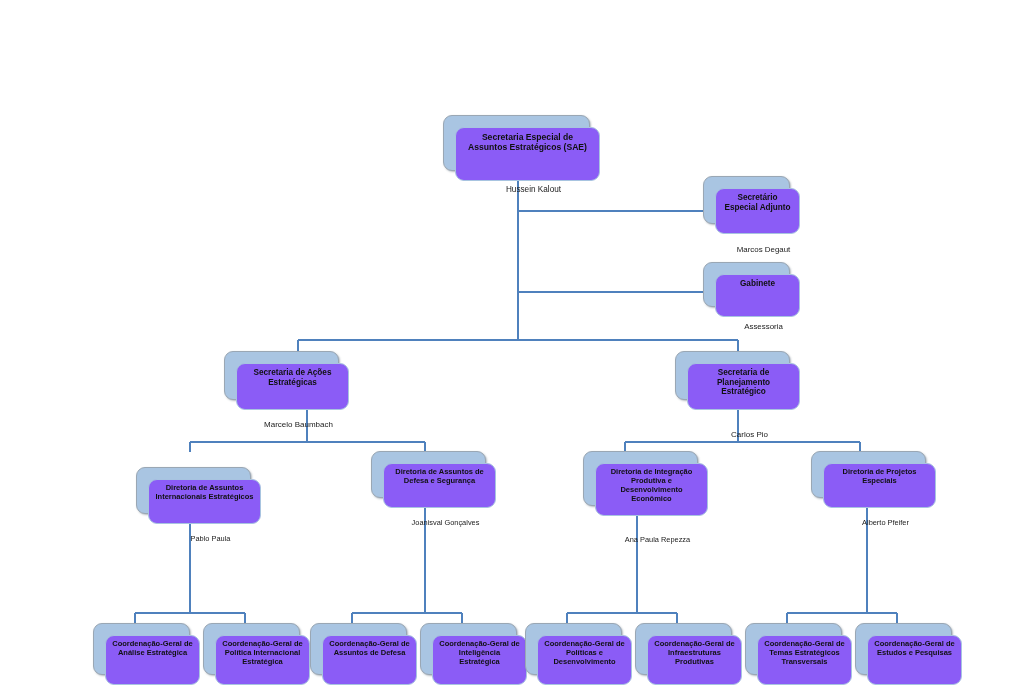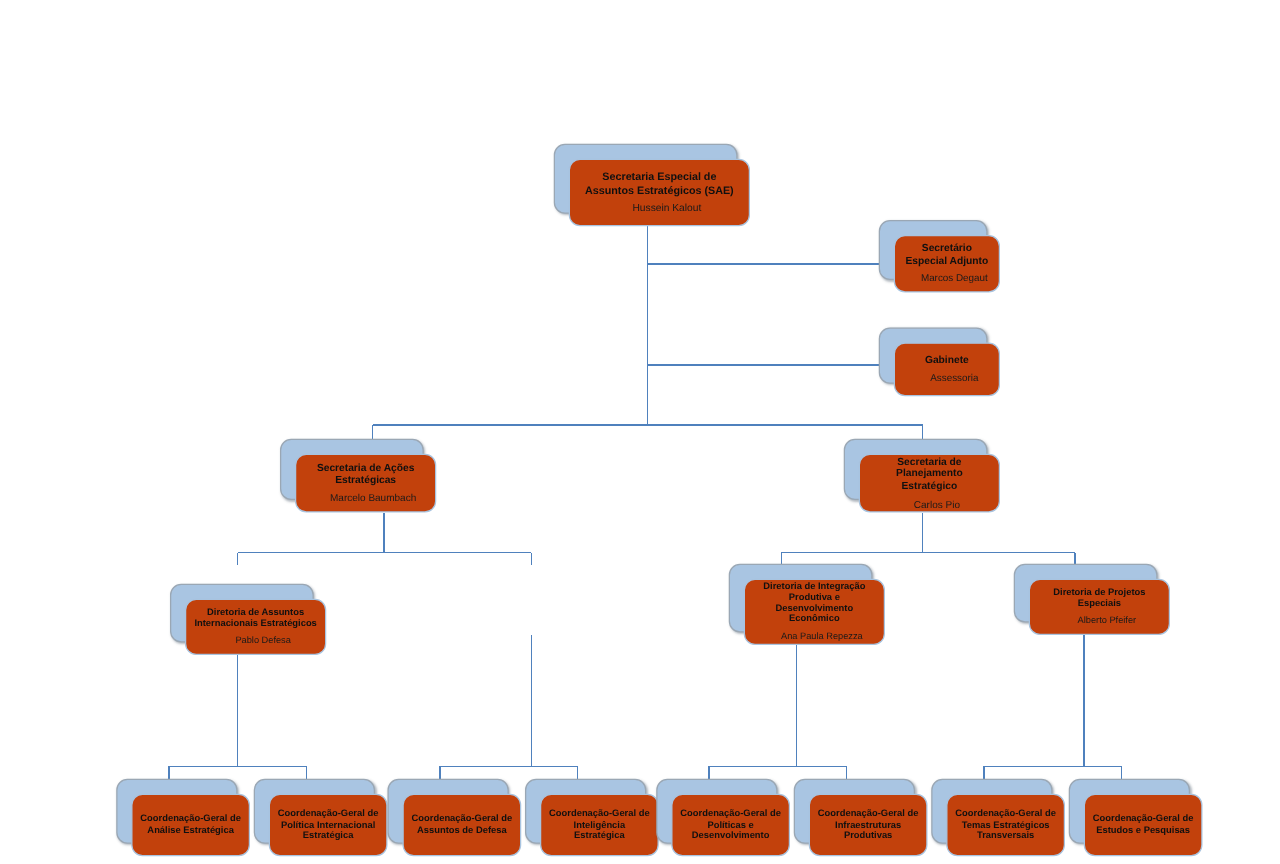--- a/index.html
+++ b/index.html
@@ -52,29 +52,30 @@
     box-shadow: 1px 1px 2px rgba(80,95,110,0.45);
   }
   
   .node .card {
     position: absolute;
     left: 12px;
     top: 12px;
     width: 100%;
     height: 100%;
     box-sizing: border-box;
-    background: #c2410c;
+    background: #8b5cf6;
     border: 1px solid #a8c4e0;
     border-radius: 9px;
     display: flex;
     flex-direction: column;
     align-items: center;
-    justify-content: center;
+    justify-content: space-between;
     padding: 4px 6px;
     text-align: center;
+    gap: 28px;
   }
   .node .card .title {
     font-weight: bold;
     color: #101010;
     line-height: 1.18;
   }
   .node .card .person {
     color: #1a1a1a;
     line-height: 1.2;
     margin-top: 5px;
@@ -183,24 +184,31 @@
     <div class="card">
       <div class="title">Secretaria de Planejamento Estratégico</div>
       <div class="person">Carlos Pio</div>
     </div>
   </div>
 
   <div class="node tier-dir" style="left:136px; top:451px; width:113px; height:45px;margin-top:16px;">
     <div class="plate"></div>
     <div class="card">
       <div class="title">Diretoria de Assuntos Internacionais Estratégicos</div>
-      <div class="person">Pablo Defesa</div>
-    </div>
-  </div>
-
+      <div class="person">Pablo Paula</div>
+    </div>
+  </div>
+
+  <div class="node tier-dir" style="left:371px; top:451px; width:113px; height:45px;">
+    <div class="plate"></div>
+    <div class="card">
+      <div class="title">Diretoria de Assuntos de Defesa e Segurança</div>
+      <div class="person">Joanisval Gonçalves</div>
+    </div>
+  </div>
 
   <div class="node tier-dir" style="left:583px; top:451px; width:113px; height:53px;">
     <div class="plate"></div>
     <div class="card">
       <div class="title">Diretoria de Integração Produtiva e Desenvolvimento Econômico</div>
       <div class="person">Ana Paula Repezza</div>
     </div>
   </div>
 
   <div class="node tier-dir" style="left:811px; top:451px; width:113px; height:45px;">

